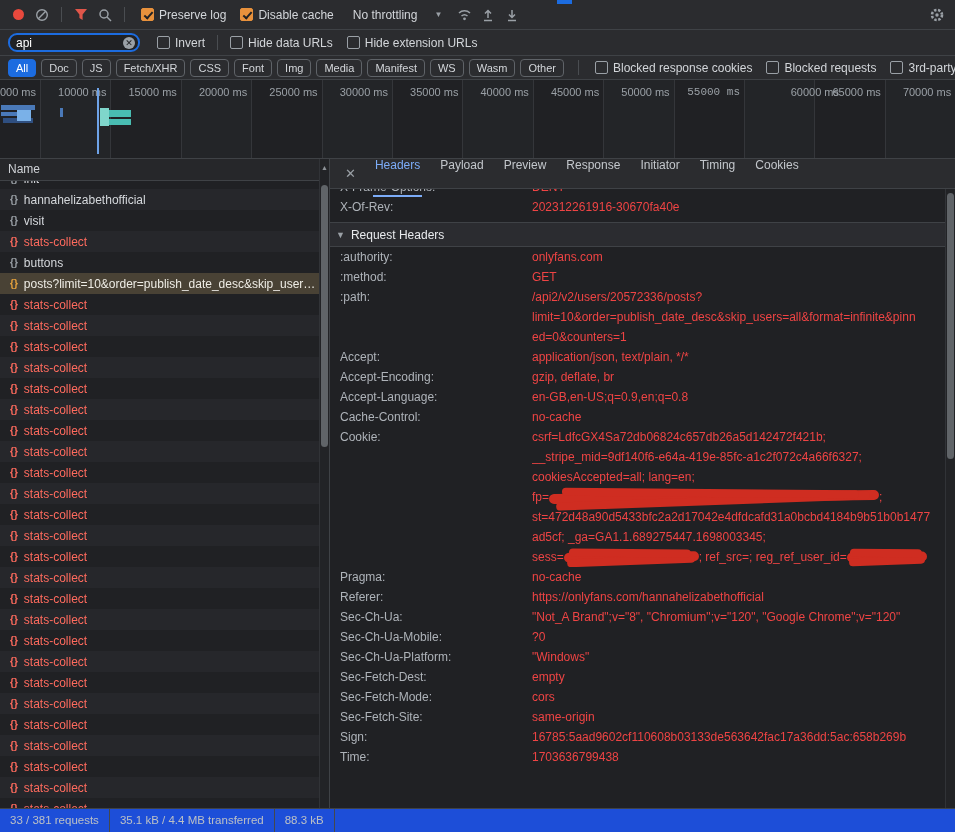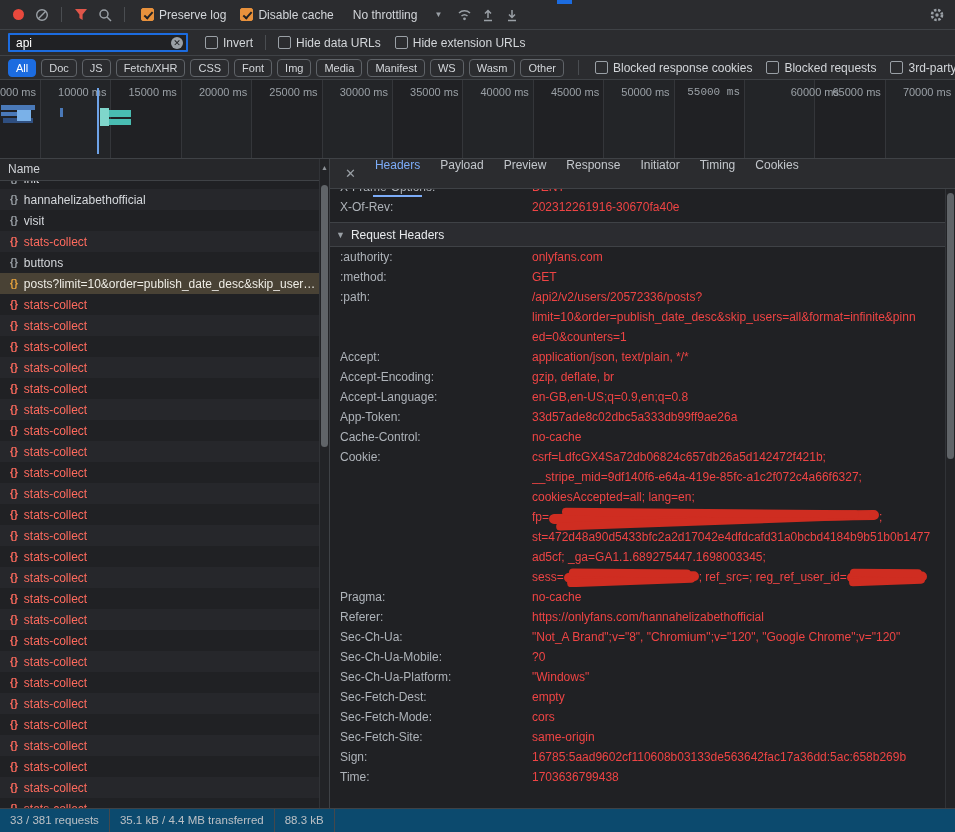--- a/index.html
+++ b/index.html
@@ -14,21 +14,21 @@
   .record-dot{width:11px;height:11px;border-radius:50%;background:var(--record-red)}
   .cb-wrap{display:inline-flex;align-items:center;gap:5px;margin:0 7px;cursor:pointer}
   .cb{width:13px;height:13px;border:1px solid #9aa0a6;border-radius:2px;position:relative;flex:none}
   .cb.checked{background:var(--cb-orange);border-color:var(--cb-orange)}
   .cb.checked::after{content:"";position:absolute;left:2px;top:3px;width:7px;height:3px;border-left:2px solid #202124;border-bottom:2px solid #202124;transform:rotate(-48deg)}
   .cb-label{color:#d3d6da;white-space:nowrap}
   .dropdown{display:flex;align-items:center;gap:17px;color:#d3d6da;margin:0 8px;cursor:pointer}
   .caret{font-size:8px;color:#9aa0a6}
   .spacer{flex:1}
   .filter-input-wrap{position:relative;margin-right:6px;flex:none}
-  input.filter{width:180px;height:19px;background:#202124;border:2px solid var(--accent);border-radius:1px;color:#fff;padding:0 20px 0 6px;font:12px "Liberation Sans",sans-serif;outline:none}
+  input.filter{width:132px;height:19px;background:#202124;border:2px solid var(--accent);border-radius:9px;color:#fff;padding:0 20px 0 6px;font:12px "Liberation Sans",sans-serif;outline:none}
   .clear-x{position:absolute;right:5px;top:4px;width:12px;height:12px;border-radius:50%;background:#9aa0a6;color:#202124;font-size:9px;line-height:12px;text-align:center;cursor:pointer}
   .pill{padding:2px 7px;border:1px solid #5f6368;border-radius:4px;color:#d3d6da;margin-right:5px;font-size:11px;cursor:pointer;white-space:nowrap;flex:none}
   .pill.selected{background:var(--accent);border-color:var(--accent);color:#fff}
   #overview{position:relative;height:79px;border-bottom:1px solid #3f4246;background:#202124;overflow:hidden}
   .tl-label{position:absolute;top:6px;width:60px;text-align:right;font-size:11px;color:#9aa0a6}
   .tl-grid{position:absolute;top:0;bottom:0;width:1px;background:#34363a}
   .tl-band{position:absolute;top:0;bottom:0;background:#292a2e;opacity:.45}
   .tl-bar{position:absolute}
   #main{display:flex;height:649px}
   #left-panel{width:330px;flex:none;position:relative;border-right:1px solid #3f4246;background:#202124}
@@ -61,21 +61,21 @@
   .partial-clip .hdr-row{margin-top:-12px}
   .hdr-row{display:flex;padding-left:10px}
   .hdr-name{width:192px;flex:none;line-height:20px;color:#aeb3b9;white-space:nowrap}
   .hdr-value{flex:1;line-height:20px;color:#ef4444;white-space:nowrap;overflow:hidden;padding-right:8px}
   .hdr-line{line-height:20px;white-space:nowrap}
   .section-head{height:25px;margin-top:5px;display:flex;align-items:center;gap:6px;background:#2b2c30;border-top:1px solid #3f4246;border-bottom:1px solid #3f4246;padding-left:6px;color:#e9ebee;cursor:pointer}
   .disclosure{color:#9aa0a6;font-size:9px}
   .redaction{display:inline-block;height:10px;background:var(--redact);border-radius:5px;vertical-align:-1px;position:relative;transform:rotate(-.7deg)}
   .redaction::after{content:"";position:absolute;left:4%;right:6%;top:-3px;height:8px;background:var(--redact);border-radius:4px;transform:rotate(1.2deg)}
   .redaction::before{content:"";position:absolute;left:2%;right:3%;bottom:-3px;height:8px;background:var(--redact);border-radius:4px;transform:rotate(-1.4deg)}
-  #status-bar{height:24px;background:#0c4a6e;border-top:1px solid #3f4246;display:flex;align-items:center}
+  #status-bar{height:24px;background:#1d4ed8;border-top:1px solid #3f4246;display:flex;align-items:center}
   .status-item{padding:0 10px;border-right:1px solid #45484c;color:#bcc0c5;font-size:11.5px;height:23px;line-height:23px;white-space:nowrap}
   #blue-artifact{position:absolute;left:557px;top:0;width:15px;height:4px;background:var(--accent)}
 </style>
 </head>
 <body>
 
 <div id="toolbar-main" class="toolbar">
   <span class="icon-btn">
       <span class="record-dot"></span>
     </span>
@@ -428,24 +428,20 @@
           </div>
           <div class="hdr-row">
             <span class="hdr-name">Accept-Encoding:</span>
             <div class="hdr-value">gzip, deflate, br</div>
           </div>
           <div class="hdr-row">
             <span class="hdr-name">Accept-Language:</span>
             <div class="hdr-value">en-GB,en-US;q=0.9,en;q=0.8</div>
           </div>
           <div class="hdr-row">
-            <span class="hdr-name">App-Token:</span>
-            <div class="hdr-value">33d57ade8c02dbc5a333db99ff9ae26a</div>
-          </div>
-          <div class="hdr-row">
             <span class="hdr-name">Cache-Control:</span>
             <div class="hdr-value">no-cache</div>
           </div>
           <div class="hdr-row">
             <span class="hdr-name">Cookie:</span>
             <div class="hdr-value">
               <div class="hdr-line">csrf=LdfcGX4Sa72db06824c657db26a5d142472f421b;</div>
               <div class="hdr-line">__stripe_mid=9df140f6-e64a-419e-85fc-a1c2f072c4a66f6327;</div>
               <div class="hdr-line">cookiesAccepted=all; lang=en;</div>
               <div class="hdr-line">fp=<span class="redaction" style="width: 330px;"></span>;</div>

